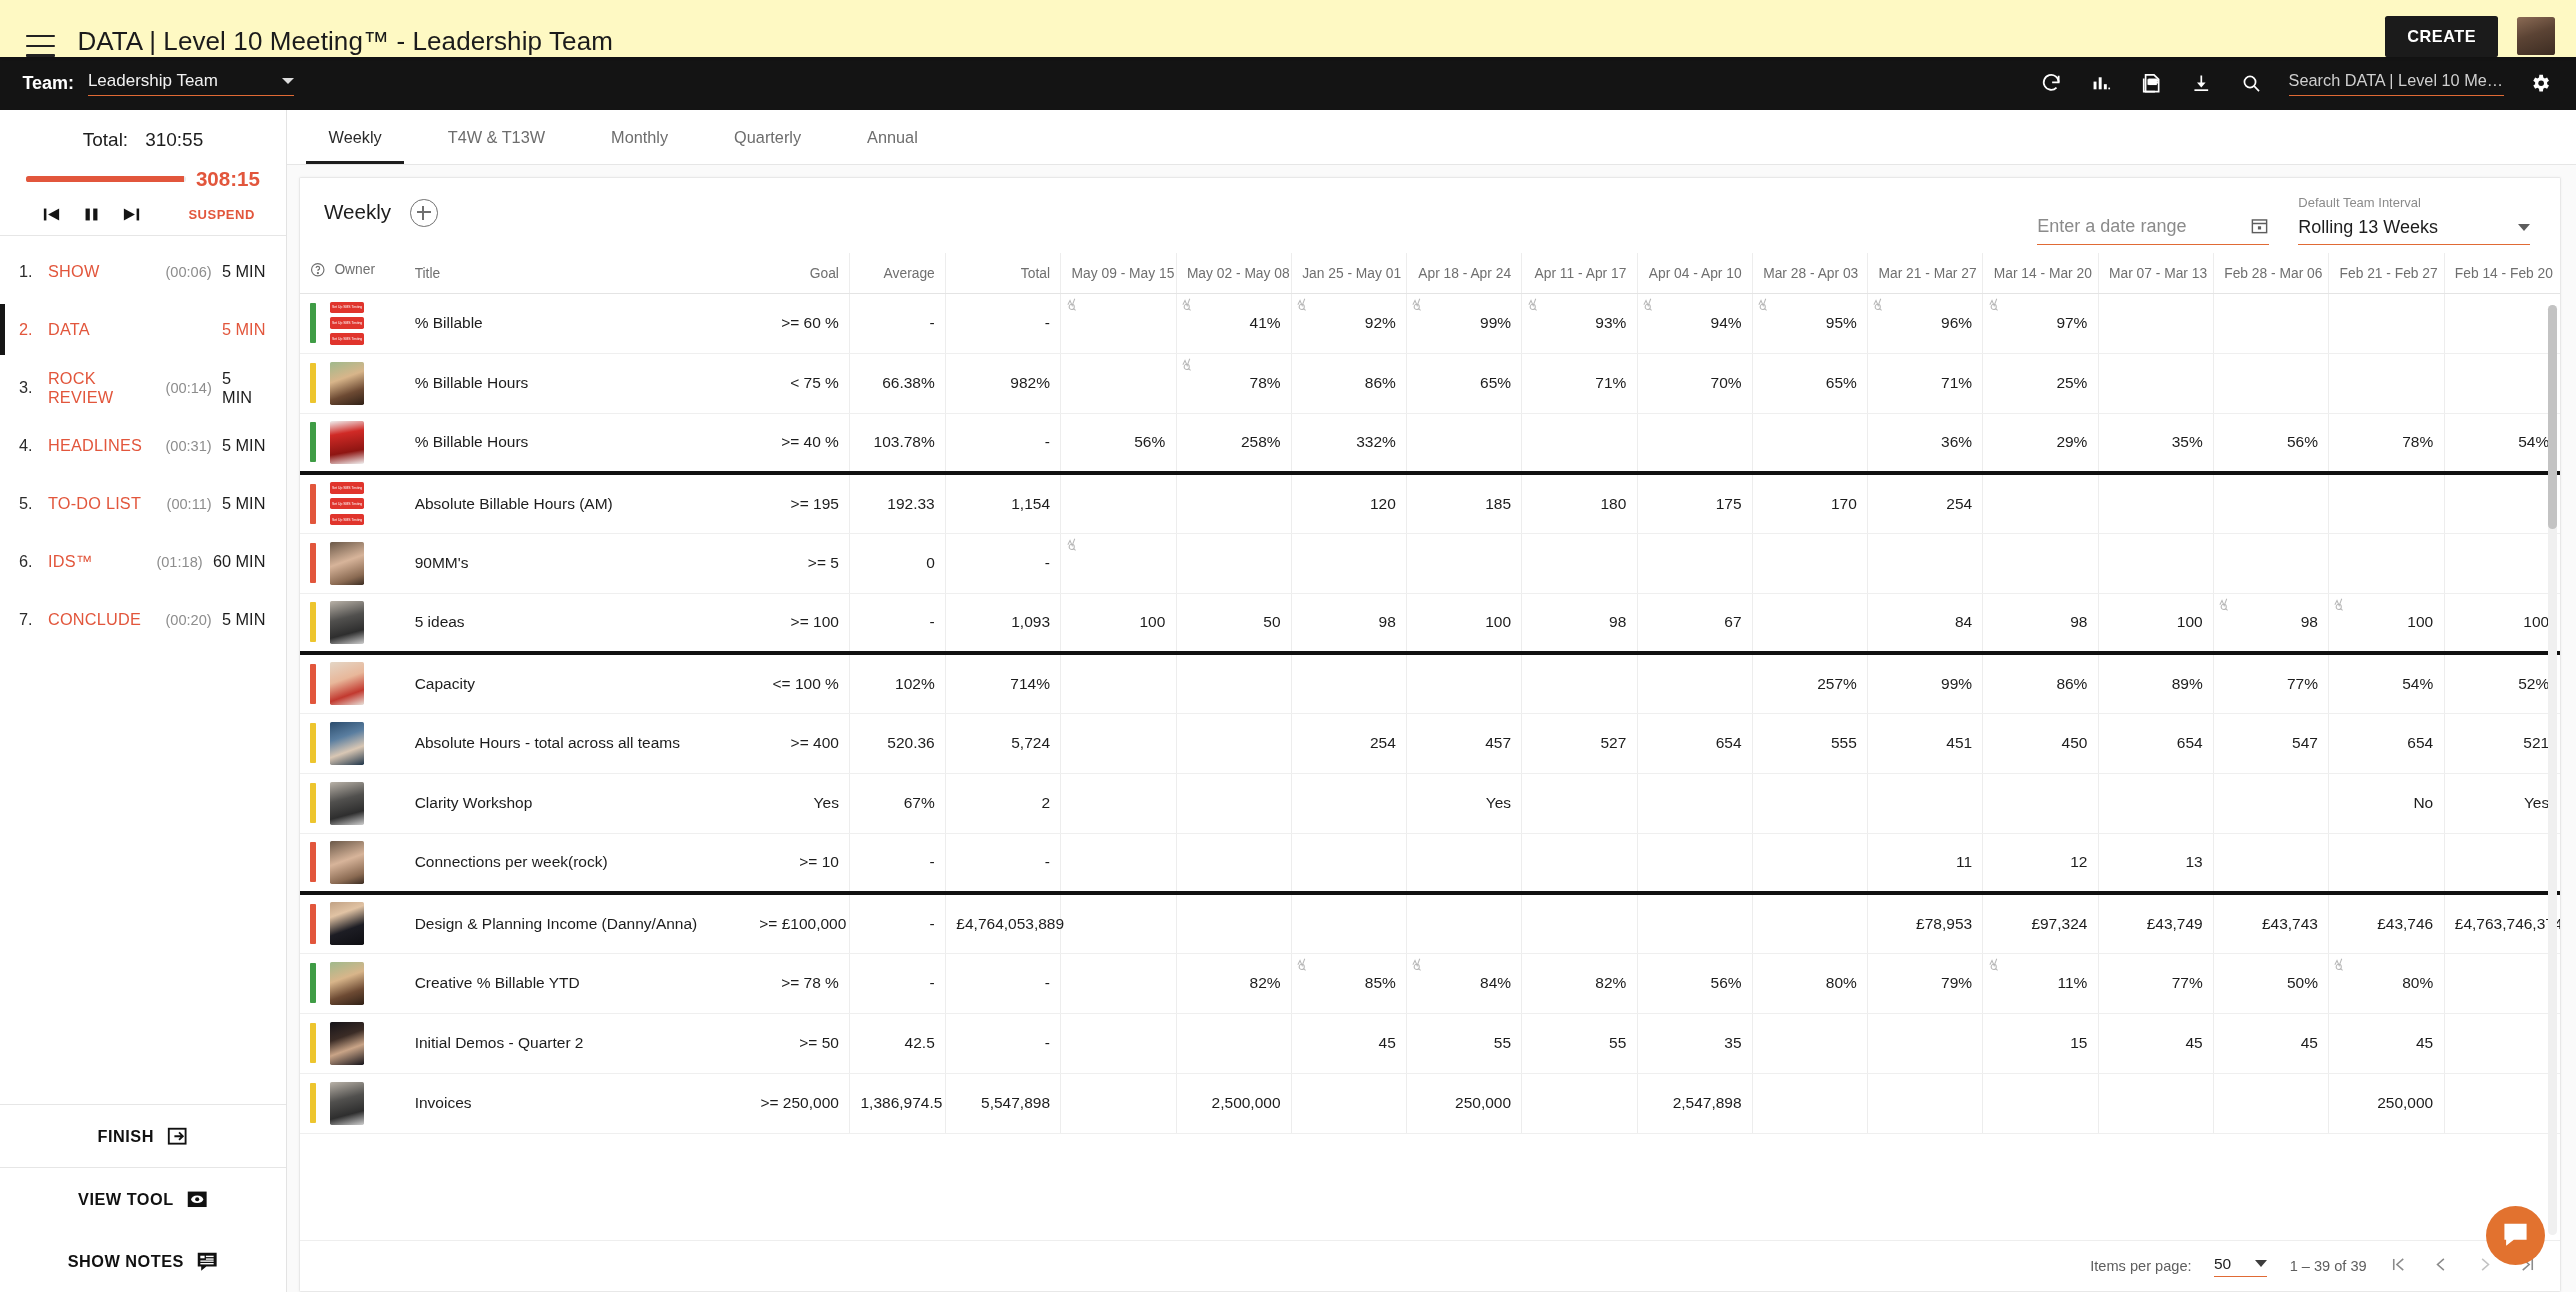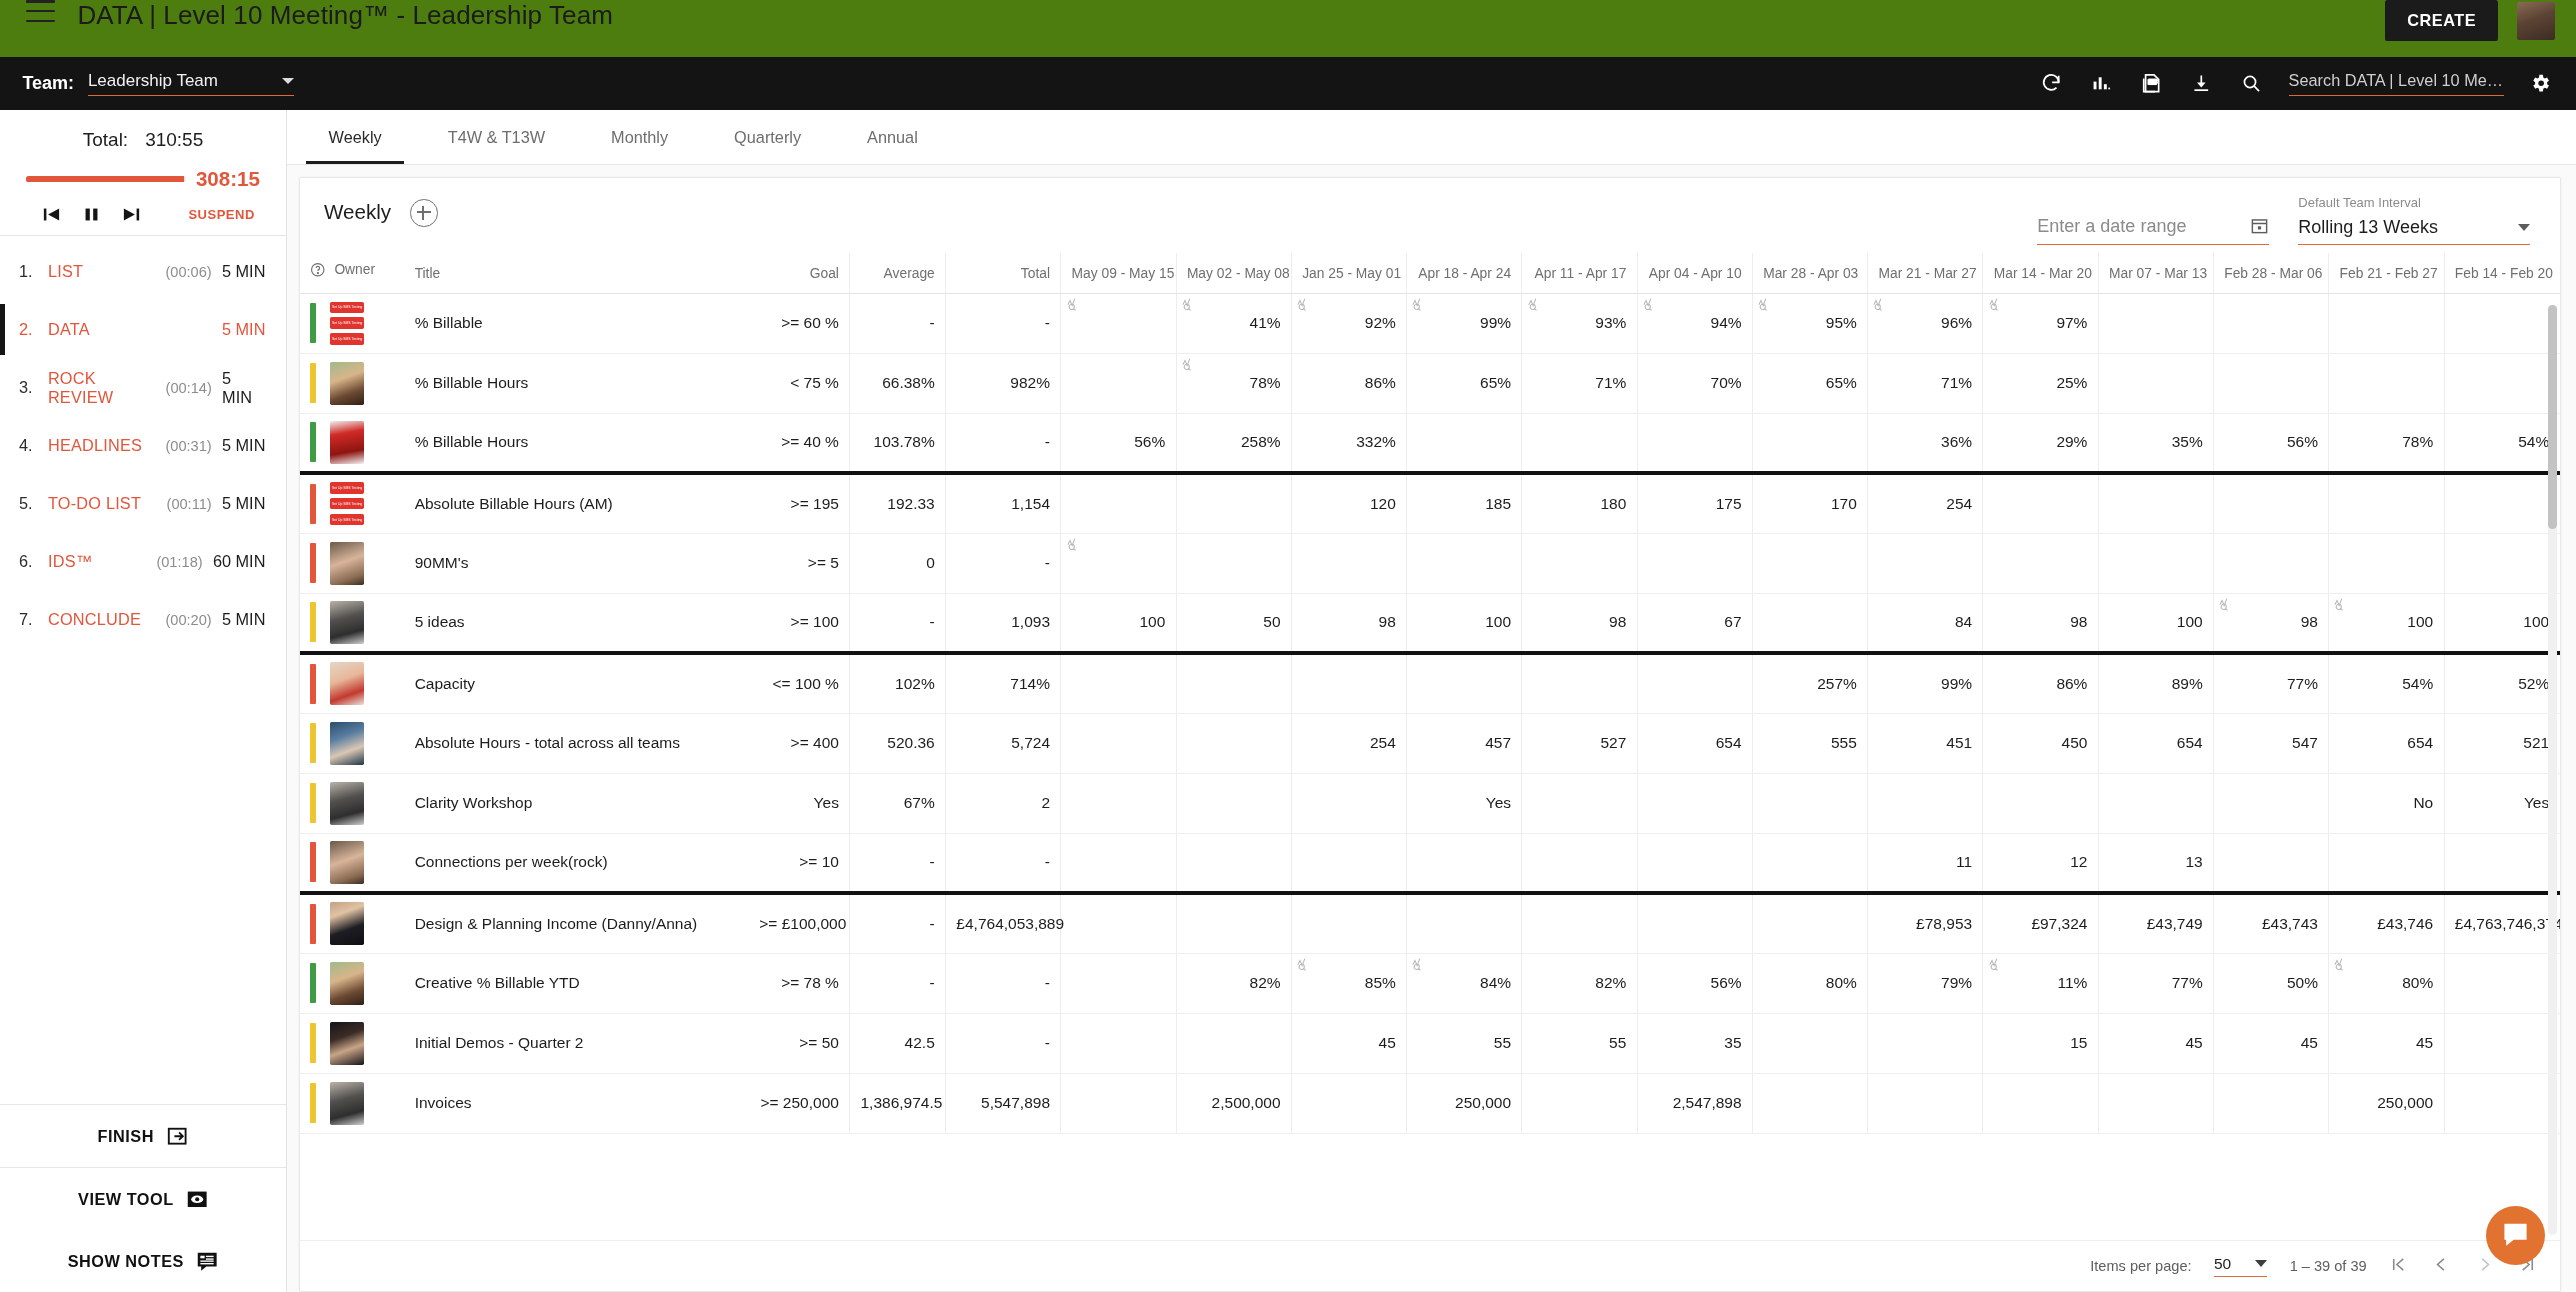--- a/index.html
+++ b/index.html
@@ -5,22 +5,22 @@
   * { box-sizing: border-box; margin: 0; padding: 0; }
   html, body {
     width: 2576px; height: 1292px;
     font-family: "Liberation Sans", sans-serif;
     background: #ffffff;
     overflow: hidden;
     -webkit-font-smoothing: antialiased;
   }
   
   .topbar {
-    height: 57px; background: #4d7c0f;
-    display: flex; align-items: flex-start;
+    height: 57px; background: #fef9c3;
+    display: flex; align-items: flex-end;
     position: relative; z-index: 30;
     box-shadow: 0 0.9px 3.4px rgba(0,0,0,.18);
   }
   .hamburger { width: 29px; height: 22.4px; margin-left: 26px; margin-right: 22.4px;
     display: flex; flex-direction: column; justify-content: space-between; cursor: pointer; }
   .hamburger span { display: block; height: 2.6px; background: #222; border-radius: 0.9px; }
   .app-title { font-size: 26px; color: #1b1b1b; letter-spacing: 0.1px; }
   .topbar-right { margin-left: auto; display: flex; align-items: center; margin-right: 20.6px; gap: 19px; }
   .create-btn {
     background: #1b1b1b; color: #fff; font-size: 16.3px; font-weight: bold;
@@ -258,21 +258,21 @@
             </svg>
         </div>
         <div class="suspend">SUSPEND</div>
       </div>
     </div>
     <div class="sb-div"></div>
 
     <div class="agenda" id="agenda-list">
         <div class="agenda-item">
           <span class="ag-num">1.</span>
-          <span class="ag-name">LIST</span>
+          <span class="ag-name">SHOW</span>
           <span class="ag-elapsed">(00:06)</span>
           <span class="ag-min">5 MIN</span>
         </div>
         <div class="agenda-item active">
           <span class="ag-num">2.</span>
           <span class="ag-name">DATA</span>
           <span class="ag-elapsed"></span>
           <span class="ag-min">5 MIN</span>
         </div>
         <div class="agenda-item">

